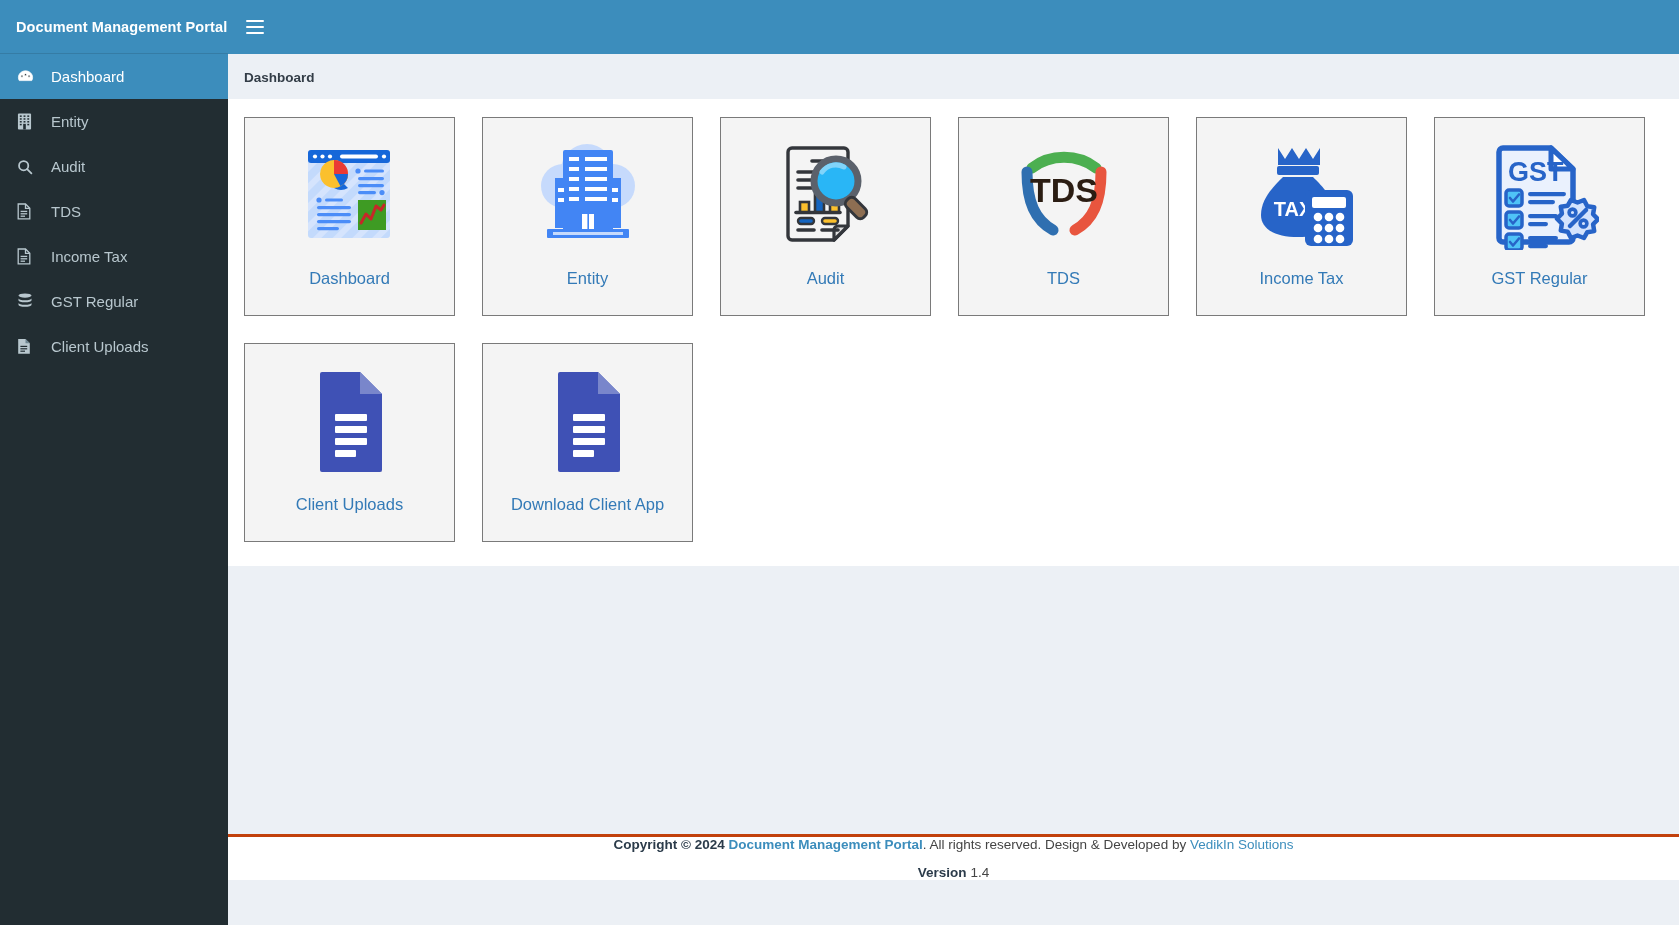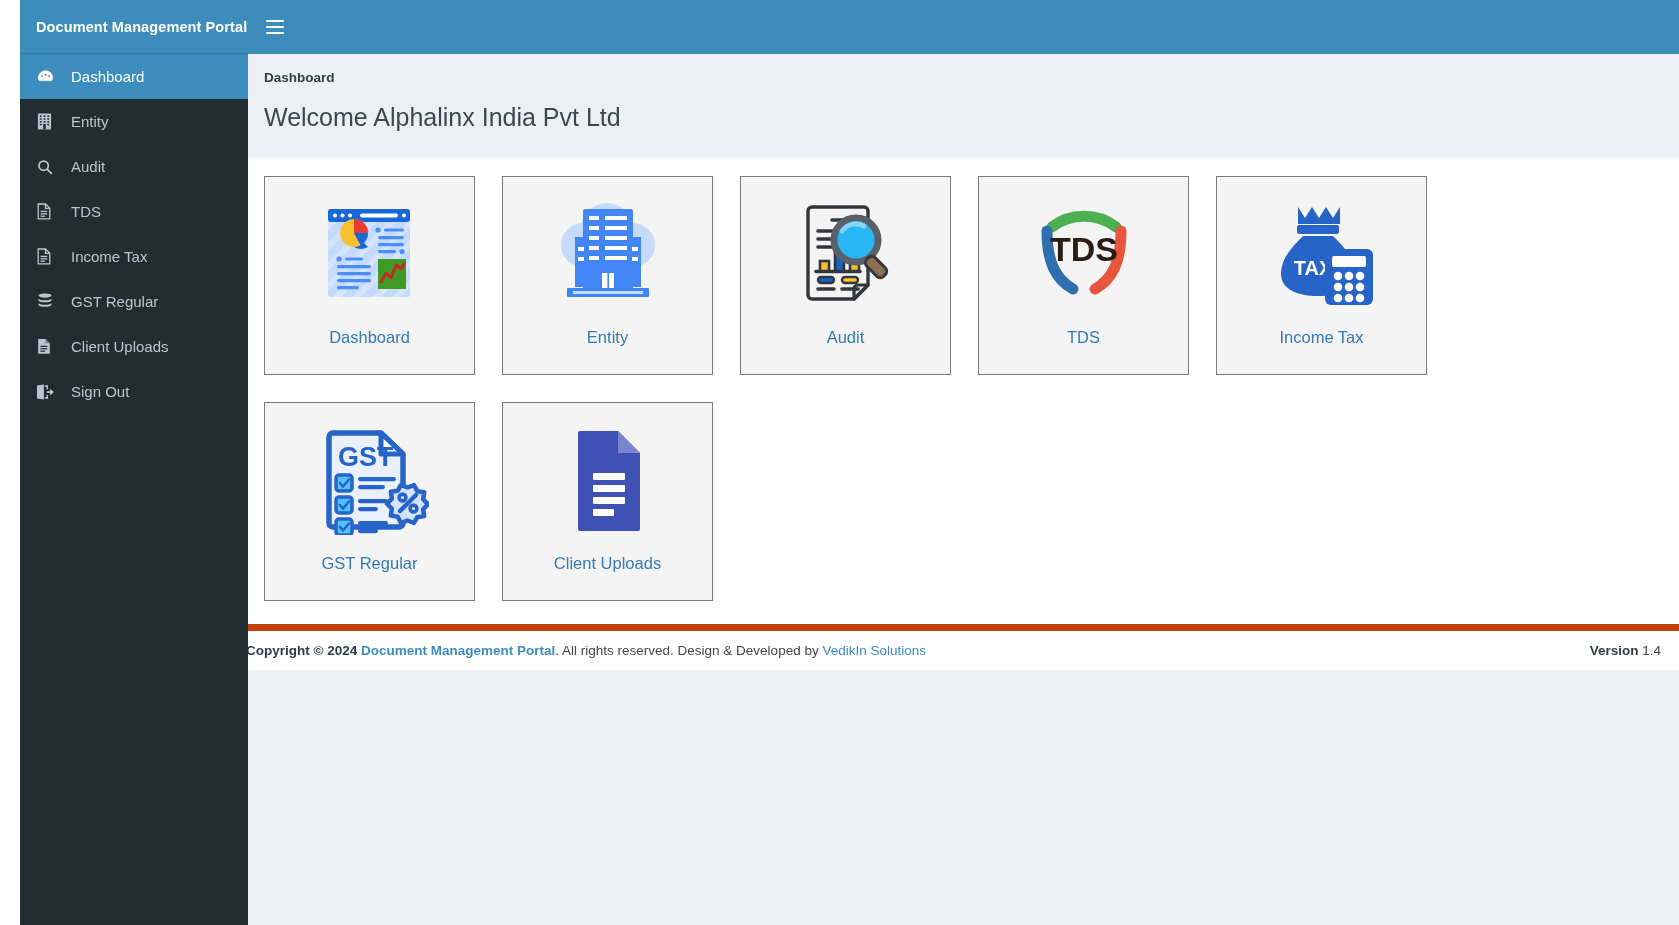--- a/index.html
+++ b/index.html
@@ -2,21 +2,21 @@
 <html><head>
 <meta charset="utf-8">
 <style>
   * { box-sizing: border-box; margin: 0; padding: 0; }
   html, body {
     width: 1679px; height: 925px;
     font-family: "Liberation Sans", sans-serif;
     background: #ffffff;
     overflow: hidden;
   }
-  .app { display: flex; width: 1679px; height: 670px; position: relative; padding-left: 20px; }
+  .app { display: flex; width: 1679px; height: 880px; position: relative; }
 
   
   .sidebar {
     width: 228px; height: 925px;
     background: #222d32;
     flex: 0 0 228px;
     position: relative;
     z-index: 5;
   }
   .brand {
@@ -117,24 +117,24 @@
     line-height: 1;
   }
 
   .filler { flex: 1 1 auto; background: #ecf0f5; }
 
   
   .footer {
     position: absolute; left: 228px; bottom: 0;
     width: 1451px; height: 46px;
     background: #ffffff;
-    border-top: 7px solid #c2410c;
+    border-top: 3px solid #c2410c;
     display: flex; align-items: center;
     padding: 0 18px;
-    font-size: 13.5px; color: #444;
+    font-size: 13.5px; color: #444; flex-direction: column;
   }
   .footer .left { flex: 1 1 auto; }
   .footer b { font-weight: bold; color: #2b3b4a; }
   .footer a { color: #3c8dbc; text-decoration: none; font-weight: bold; }
   .footer a.plain { font-weight: normal; }
   .footer .right { font-size: 13.5px; color: #444; }
   .footer .right b { font-weight: bold; margin-top: 7px; }
 </style>
 </head>
 <body>
@@ -235,55 +235,38 @@
             <g fill="#222d32">
               <rect x="3.4" y="7.8" width="6.8" height="1.2"></rect>
               <rect x="3.4" y="10.2" width="6.8" height="1.2"></rect>
               <rect x="3.4" y="12.6" width="4.6" height="1.2"></rect>
             </g>
           </svg>
         </span>
         <span>Client Uploads</span>
       </div>
 
-      <div class="nav-item">
-        <span class="ico">
-          <svg width="17" height="16" viewBox="0 0 18 16" fill="#b8c7ce">
-            <path d="M0 1.2 7.3 0v16L0 14.8z"></path>
-            <rect x="8.2" y="1.1" width="3.4" height="1.5"></rect>
-            <rect x="8.2" y="13.4" width="3.4" height="1.5"></rect>
-            <rect x="10.1" y="1.1" width="1.5" height="4"></rect>
-            <rect x="10.1" y="11" width="1.5" height="4"></rect>
-            <rect x="10.4" y="7.1" width="5.2" height="1.9"></rect>
-            <path d="M13.9 4.7 18 8.05l-4.1 3.35z"></path>
-          </svg>
-        </span>
-        <span>Sign Out</span>
-      </div>
 
     </nav>
   </aside>
 
   <div class="content-wrap">
 
     <header class="topbar">
       <div class="hamburger" title="Toggle navigation">
         <span></span>
           <span></span>
           <span></span>
       </div>
     </header>
 
     <div class="breadcrumb-bar">
       <div class="breadcrumb">Dashboard</div>
     </div>
 
-    <div class="welcome-bar">
-      <h1 class="welcome">Welcome Alphalinx India Pvt Ltd</h1>
-    </div>
 
     <section class="panel">
       <div class="tile-grid">
 
         <div class="tile">
           <div class="tile-icon">
             <svg width="112" height="112" viewBox="0 0 112 112">
               <defs>
                 <pattern id="stripe" width="14" height="14" patternTransform="rotate(45)" patternUnits="userSpaceOnUse">
                   <rect width="14" height="14" fill="#c3dafc"></rect>
@@ -467,20 +450,36 @@
                 <rect x="41" y="50" width="32" height="7" rx="1"></rect>
                 <rect x="41" y="62" width="32" height="7" rx="1"></rect>
                 <rect x="41" y="74" width="32" height="7" rx="1"></rect>
                 <rect x="41" y="86" width="21" height="7" rx="1"></rect>
               </g>
             </svg>
           </div>
           <div class="tile-label">Client Uploads</div>
         </div>
 
+        <div class="tile">
+          <div class="tile-icon">
+            <svg width="112" height="112" viewBox="0 0 112 112">
+              <path d="M28 108h58a2 2 0 0 0 2-2v2H26z" fill="#cfcfcf"></path>
+              <path d="M26 8h40l22 22v76a2 2 0 0 1-2 2H28a2 2 0 0 1-2-2V10a2 2 0 0 1 2-2z" fill="#3f51b5"></path>
+              <path d="M66 8v22h22z" fill="#7986cb"></path>
+              <g fill="#ffffff">
+                <rect x="41" y="50" width="32" height="7" rx="1"></rect>
+                <rect x="41" y="62" width="32" height="7" rx="1"></rect>
+                <rect x="41" y="74" width="32" height="7" rx="1"></rect>
+                <rect x="41" y="86" width="21" height="7" rx="1"></rect>
+              </g>
+            </svg>
+          </div>
+          <div class="tile-label">Download Client App</div>
+        </div>
 
 
       </div>
     </section>
 
     <div class="filler"></div>
   </div>
 
   <footer class="footer">
     <div class="left">

